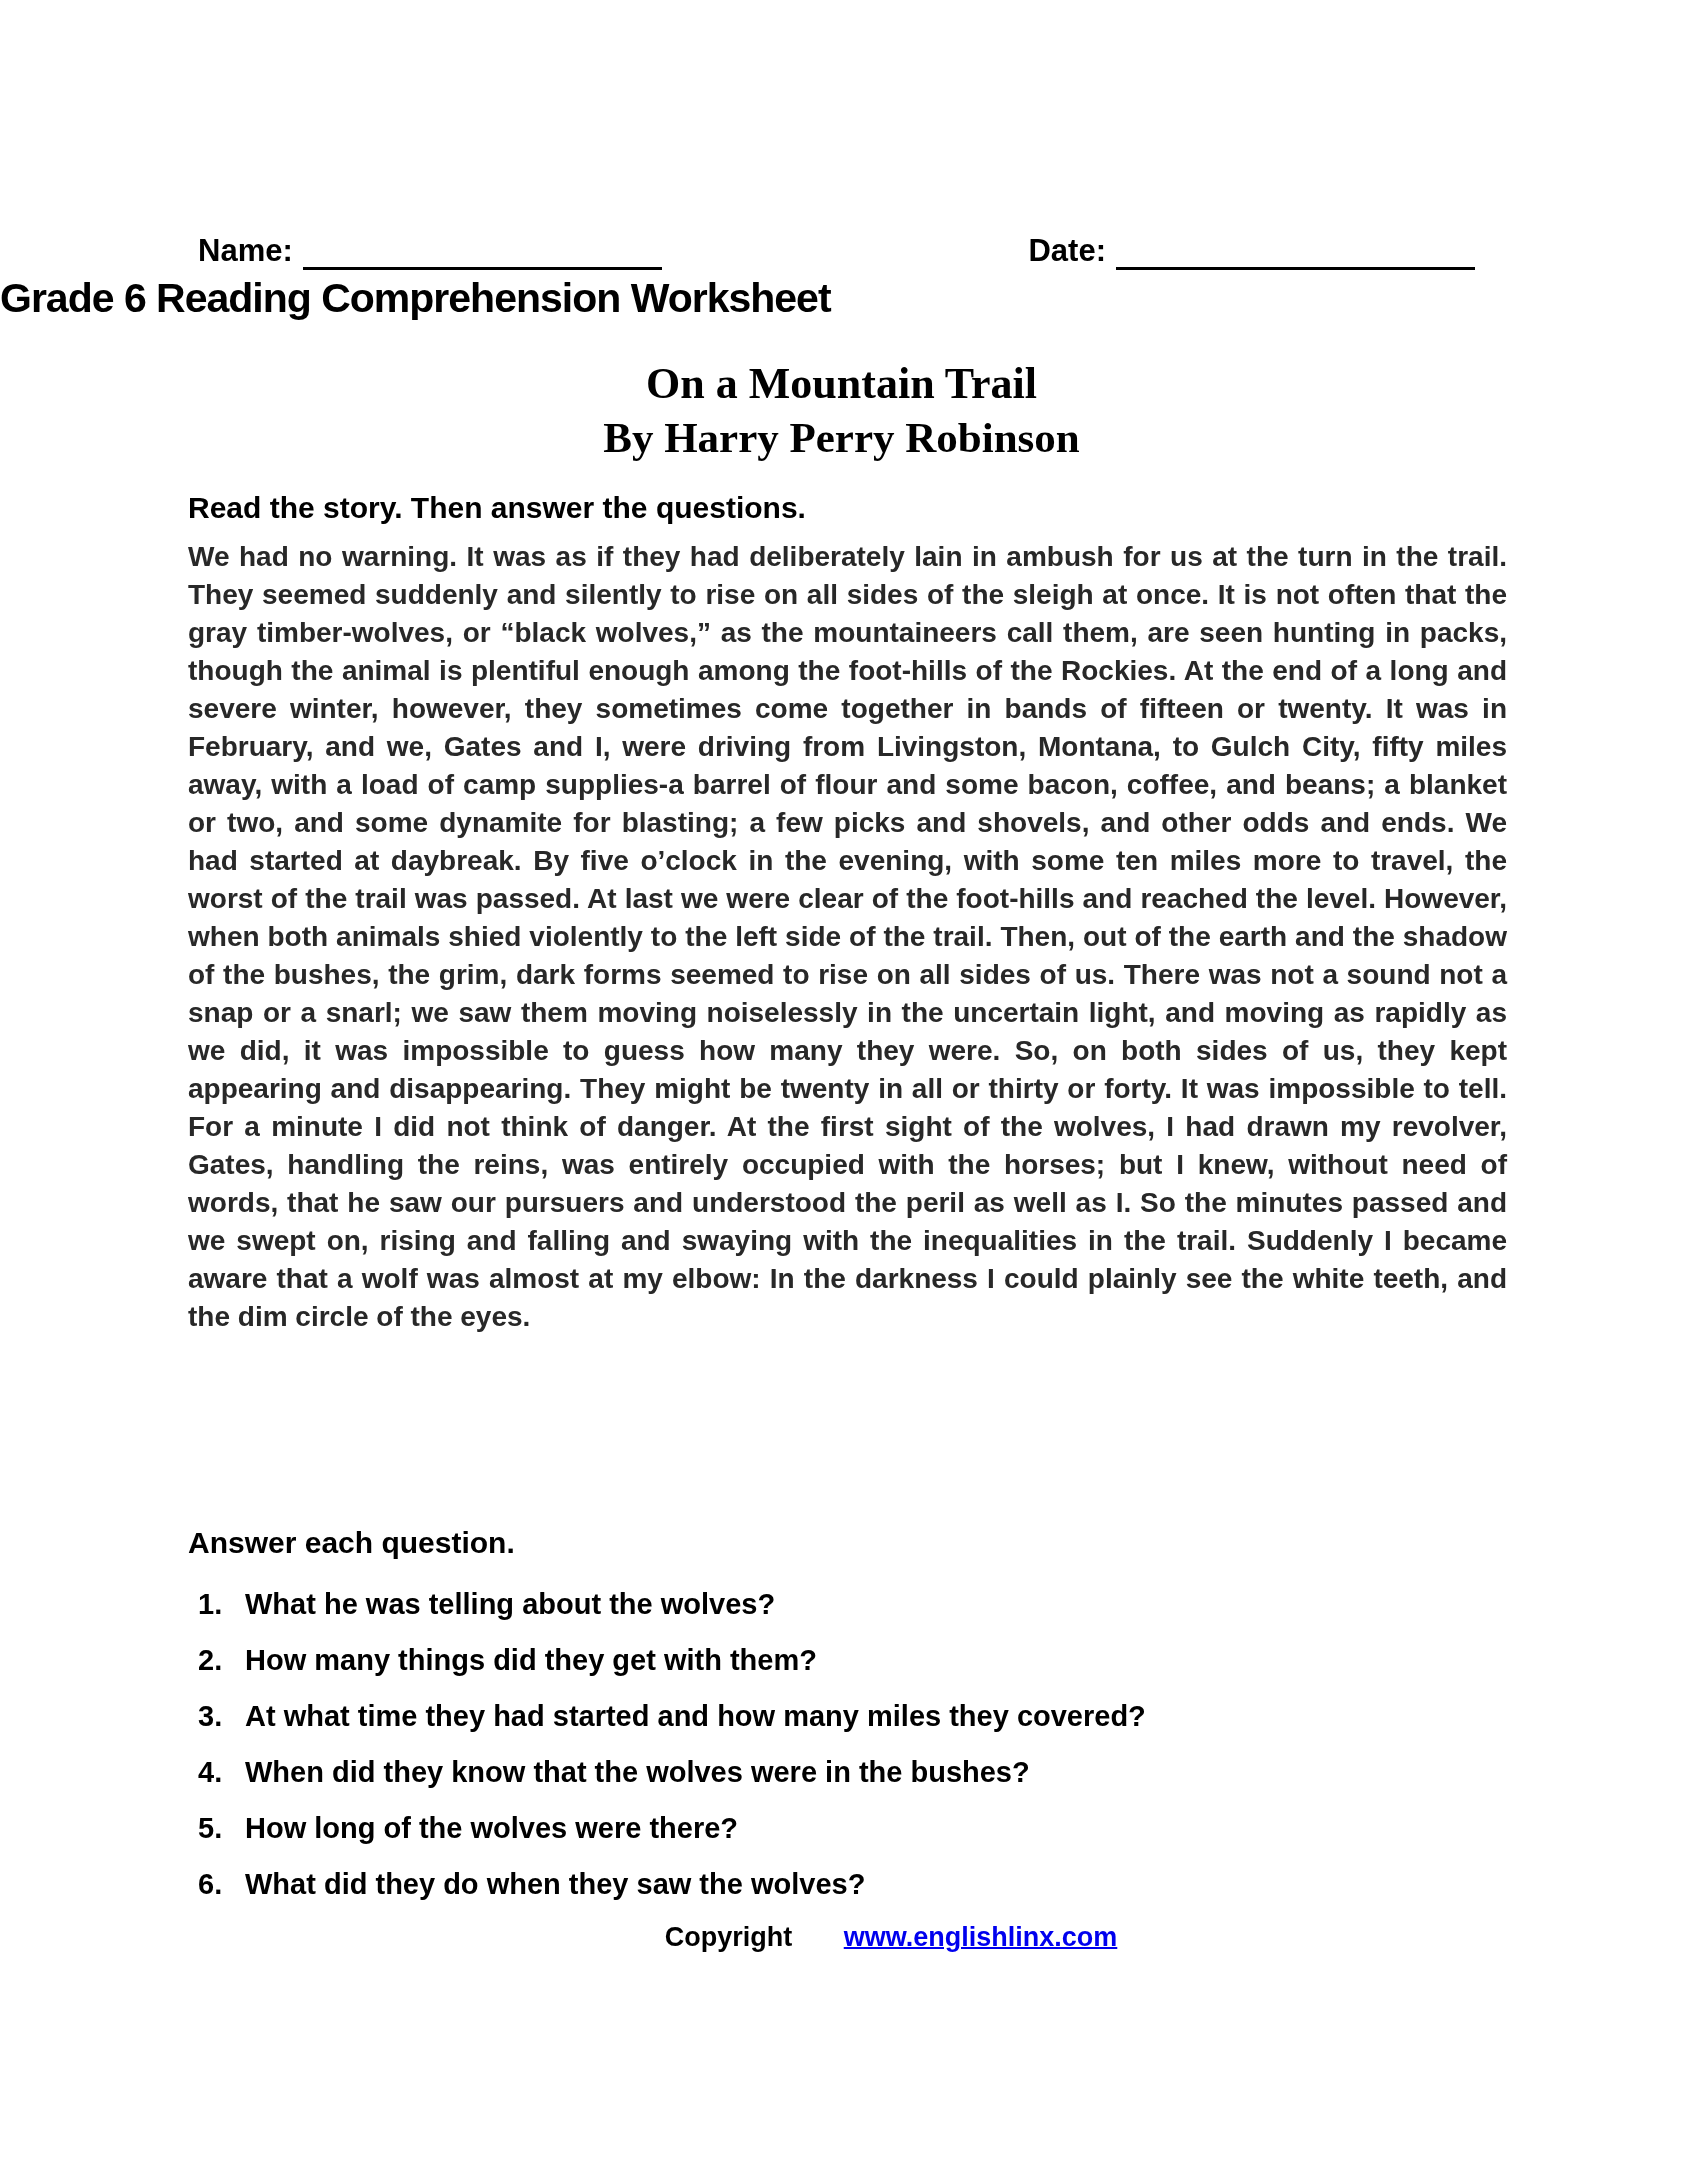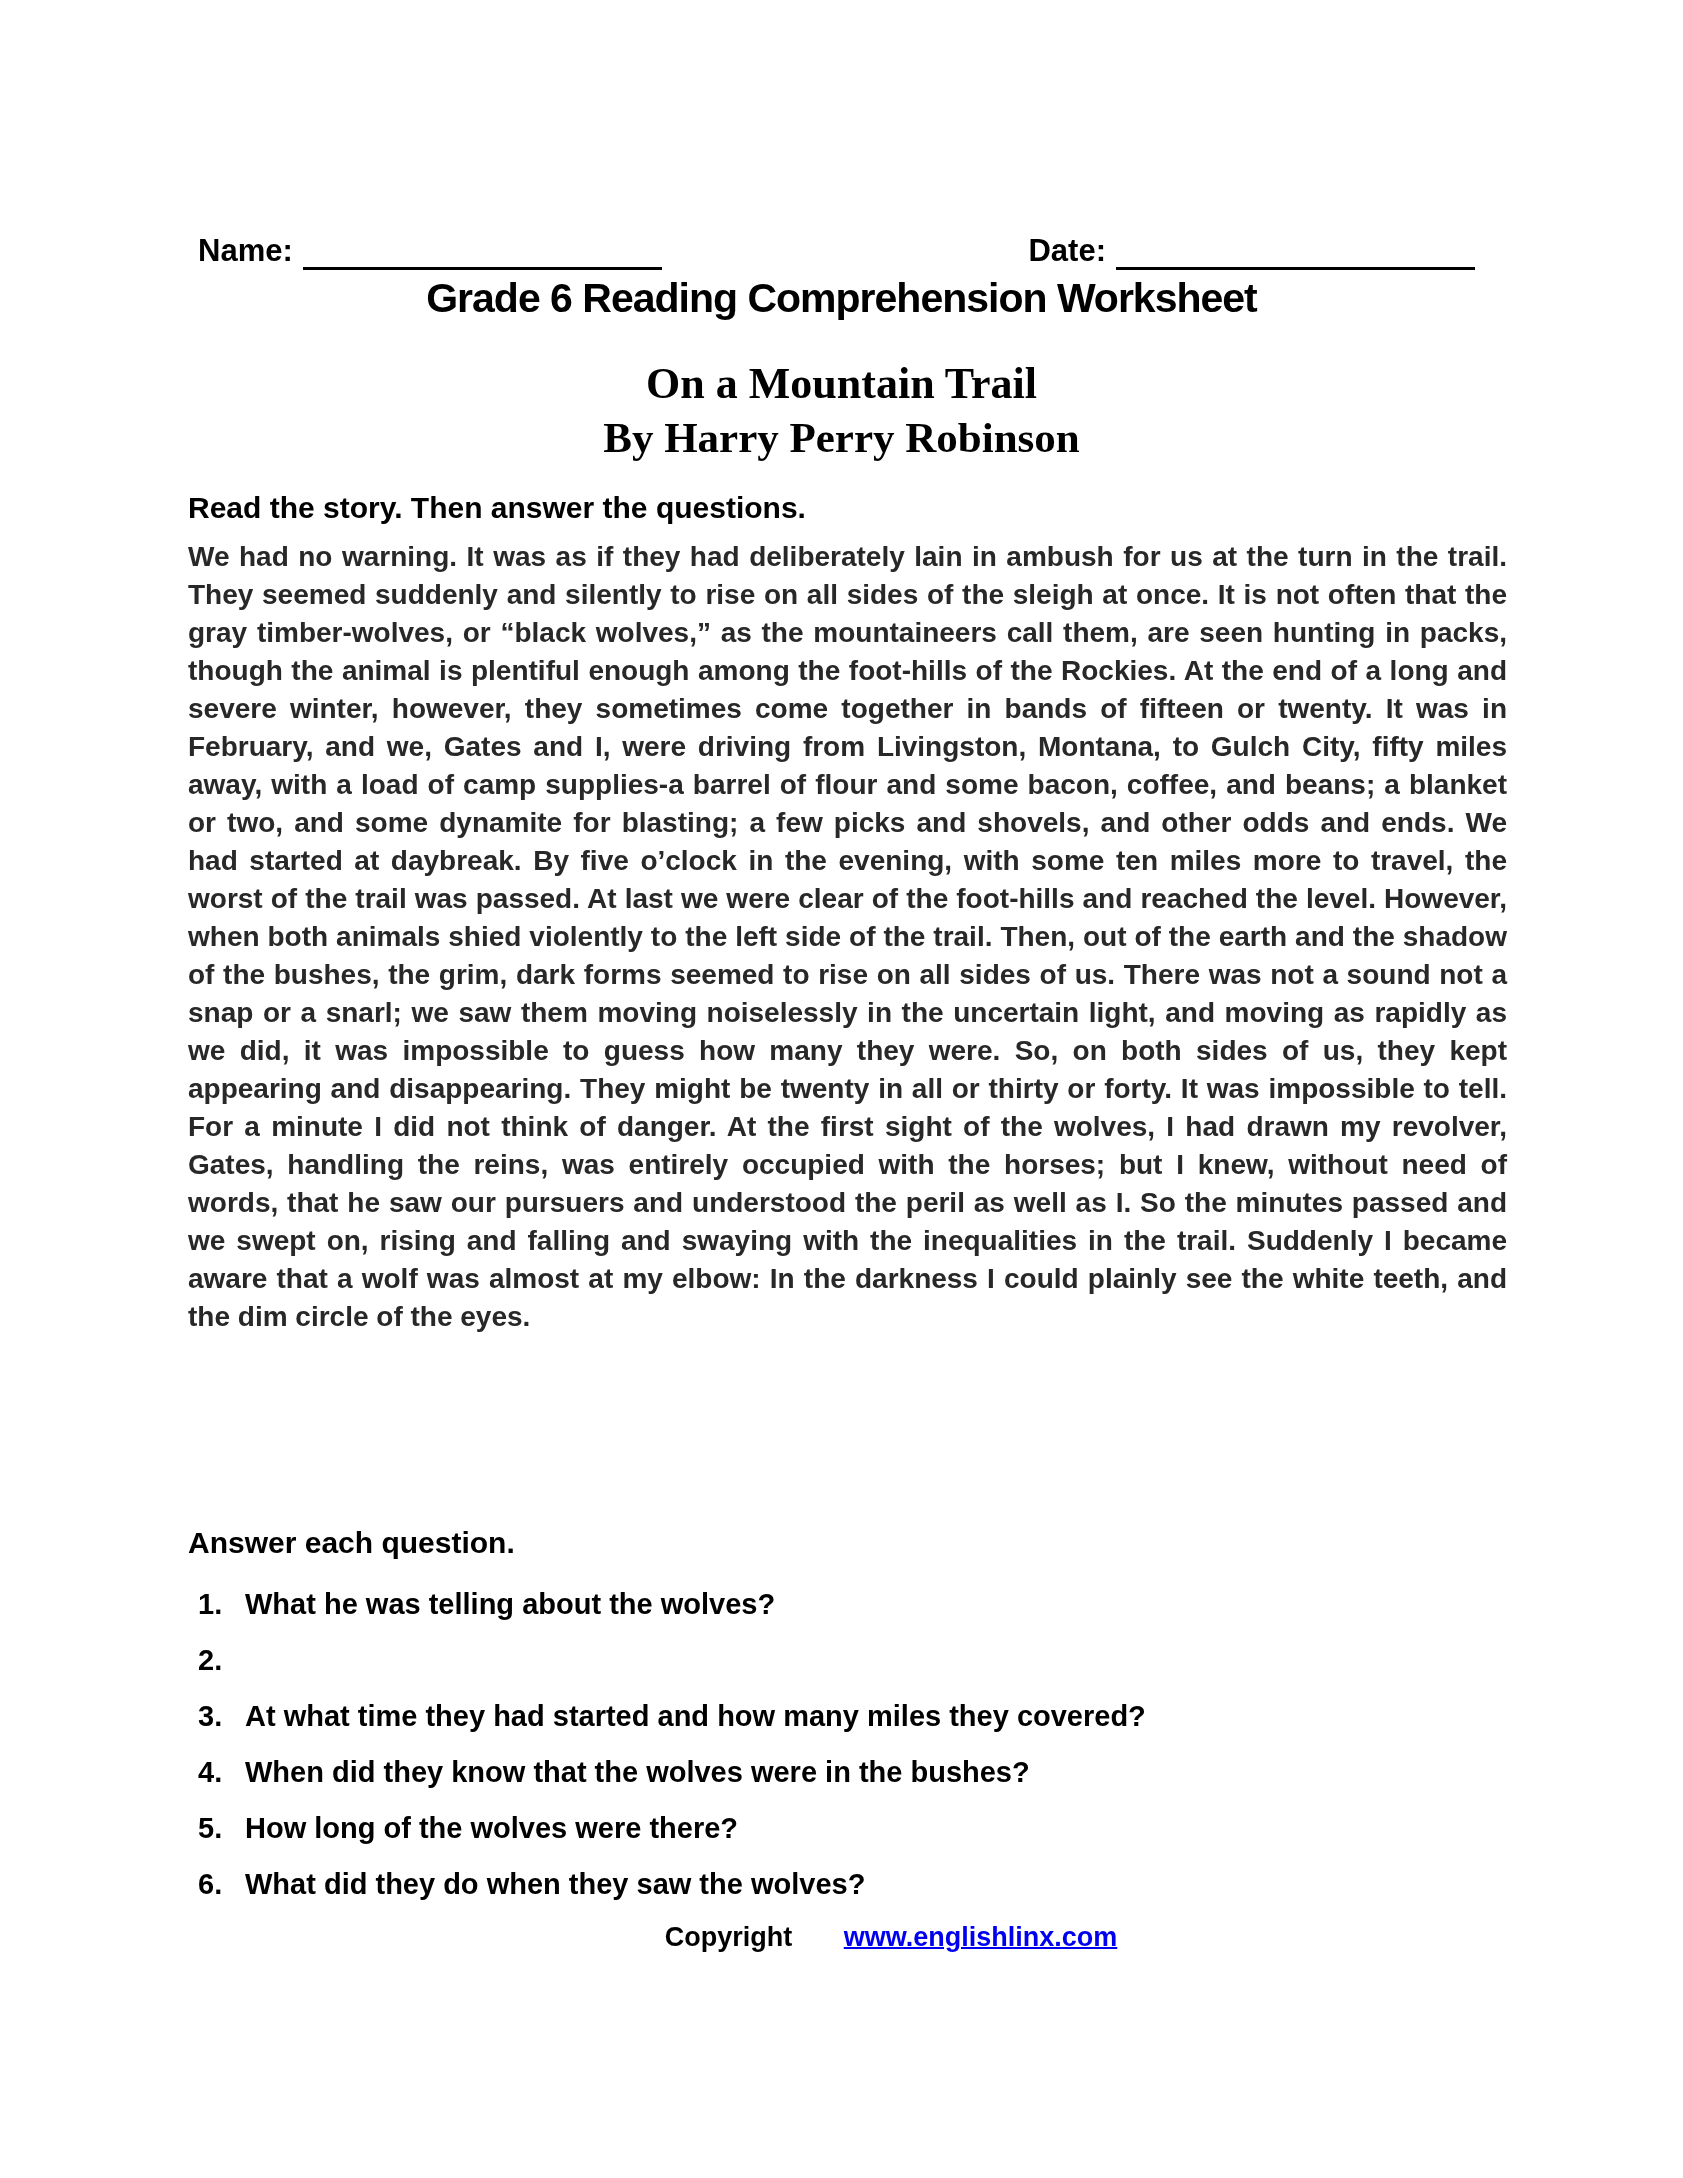--- a/index.html
+++ b/index.html
@@ -30,21 +30,20 @@
     height: 38px;
     border-bottom: 3px solid #000000;
     margin-left: 10px;
   }
 
   
   .ws-title {
     position: absolute;
     top: 275px; left: 0; width: 100%;
     margin: 0;
-    text-align: center;
     font-size: 41px;
     font-weight: bold;
     letter-spacing: -1px;
   }
   .story-title {
     position: absolute;
     top: 358px; left: 0; width: 100%;
     margin: 0;
     text-align: center;
     font-family: "Liberation Serif", serif;
@@ -153,20 +152,21 @@
 
   <div class="answer-header">Answer each question.</div>
 
   <ol class="questions">
     <li class="q-row">
       <span class="q-num">1.</span>
       <span class="q-text">What he was telling about the wolves?</span>
     </li>
     <li class="q-row">
       <span class="q-num">2.</span>
+      <span class="q-text">How many things did they get with them?</span>
     </li>
     <li class="q-row">
       <span class="q-num">3.</span>
       <span class="q-text">At what time they had started and how many miles they covered?</span>
     </li>
     <li class="q-row">
       <span class="q-num">4.</span>
       <span class="q-text">When did they know that the wolves were in the bushes?</span>
     </li>
     <li class="q-row">

